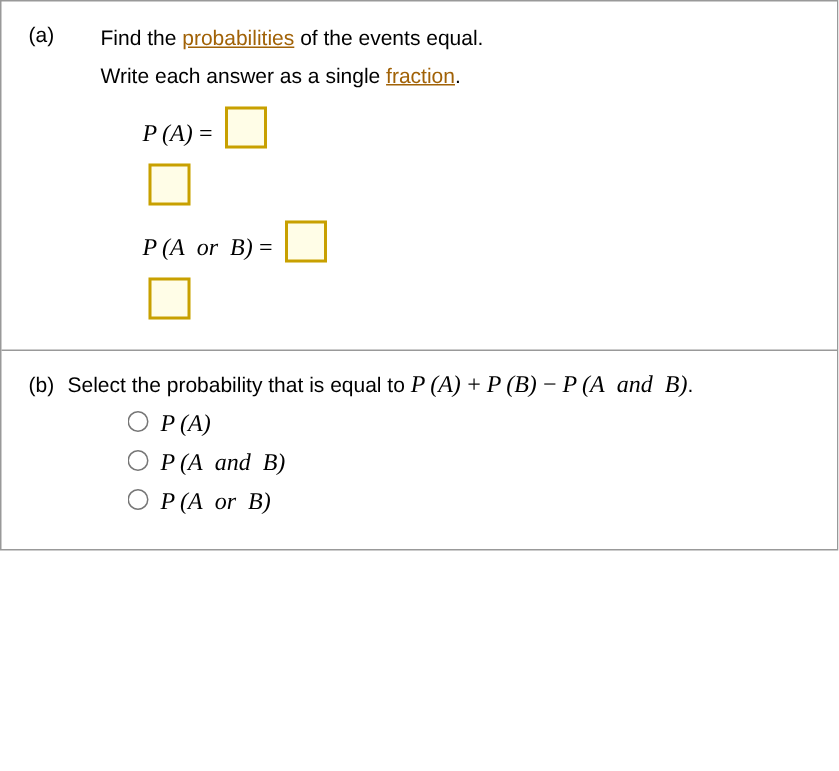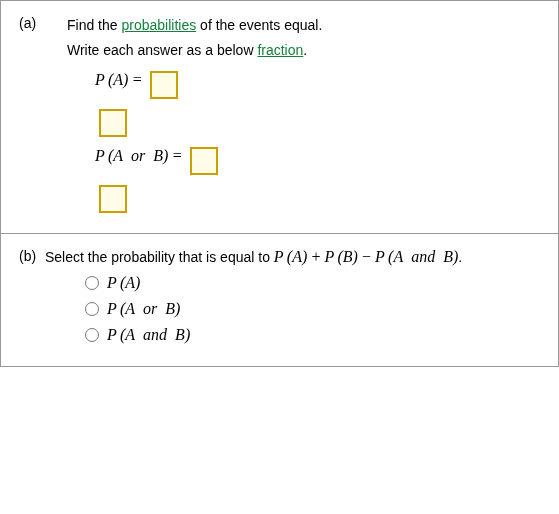--- a/index.html
+++ b/index.html
@@ -32,44 +32,43 @@
 
     .instruction {
       margin-left: 22px;
       margin-bottom: 4px;
       font-size: 14px;
       line-height: 1.5;
     }
 
     .underline-link {
       text-decoration: underline;
-      color: #15803d;
+      color: #a16207;
     }
 
     .math-row {
       display: flex;
-      align-items: flex-start;
+      align-items: flex-end;
       margin: 10px 0 10px 50px;
       font-size: 15px;
       font-style: italic;
     }
 
     .answer-box {
       display: inline-block;
       width: 28px;
       height: 28px;
       border: 2px solid #c8a000;
       background: #fffde7;
       margin-left: 4px;
       vertical-align: middle;
     }
 
     .radio-option {
       display: flex;
-      align-items: center;
       margin: 8px 0 8px 40px;
       font-size: 15px;
       font-family: 'Times New Roman', Times, serif;
       font-style: italic;
     }
 
     .radio-option input[type="radio"] {
       margin-right: 8px;
       width: 14px;
       height: 14px;
@@ -115,21 +114,21 @@
       <div class="part-letter">(a)</div>
       <div class="part-content">
         <div class="instruction">
           <span>Find the</span>
           <span> </span>
           <span class="underline-link">probabilities</span>
           <span> </span>
           <span>of the events equal.</span>
         </div>
         <div class="instruction">
-          <span>Write each answer as a below</span>
+          <span>Write each answer as a single</span>
           <span> </span>
           <span class="underline-link">fraction</span><span>.</span>
         </div>
 
         <div class="math-row">
           <span class="inline-math"><i>P</i> (<i>A</i>) = </span>
           <span class="answer-box"></span>
         </div>
 
 
@@ -159,24 +158,24 @@
           <span class="inline-math"><i>P</i> (<i>A</i>) + <i>P</i> (<i>B</i>) − <i>P</i> (<i>A</i>&nbsp;&nbsp;and&nbsp;&nbsp;<i>B</i>)</span><span>.</span>
         </div>
 
         <div class="radio-option">
           <input type="radio" name="partb" style="">
           <span class="inline-math"><i>P</i> (<i>A</i>)</span>
         </div>
 
         <div class="radio-option">
           <input type="radio" name="partb" style="">
-          <span class="inline-math"><i>P</i> (<i>A</i>&nbsp;&nbsp;or&nbsp;&nbsp;<i>B</i>)</span>
+          <span class="inline-math"><i>P</i> (<i>A</i>&nbsp;&nbsp;and&nbsp;&nbsp;<i>B</i>)</span>
         </div>
 
         <div class="radio-option">
           <input type="radio" name="partb" style="">
-          <span class="inline-math"><i>P</i> (<i>A</i>&nbsp;&nbsp;and&nbsp;&nbsp;<i>B</i>)</span>
+          <span class="inline-math"><i>P</i> (<i>A</i>&nbsp;&nbsp;or&nbsp;&nbsp;<i>B</i>)</span>
         </div>
 
       </div>
     </div>
   </div>
 </div>
 
 </body></html>

